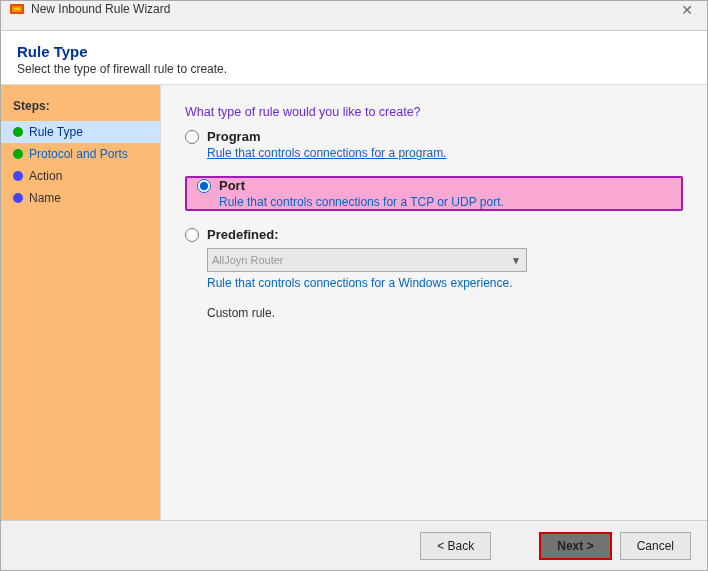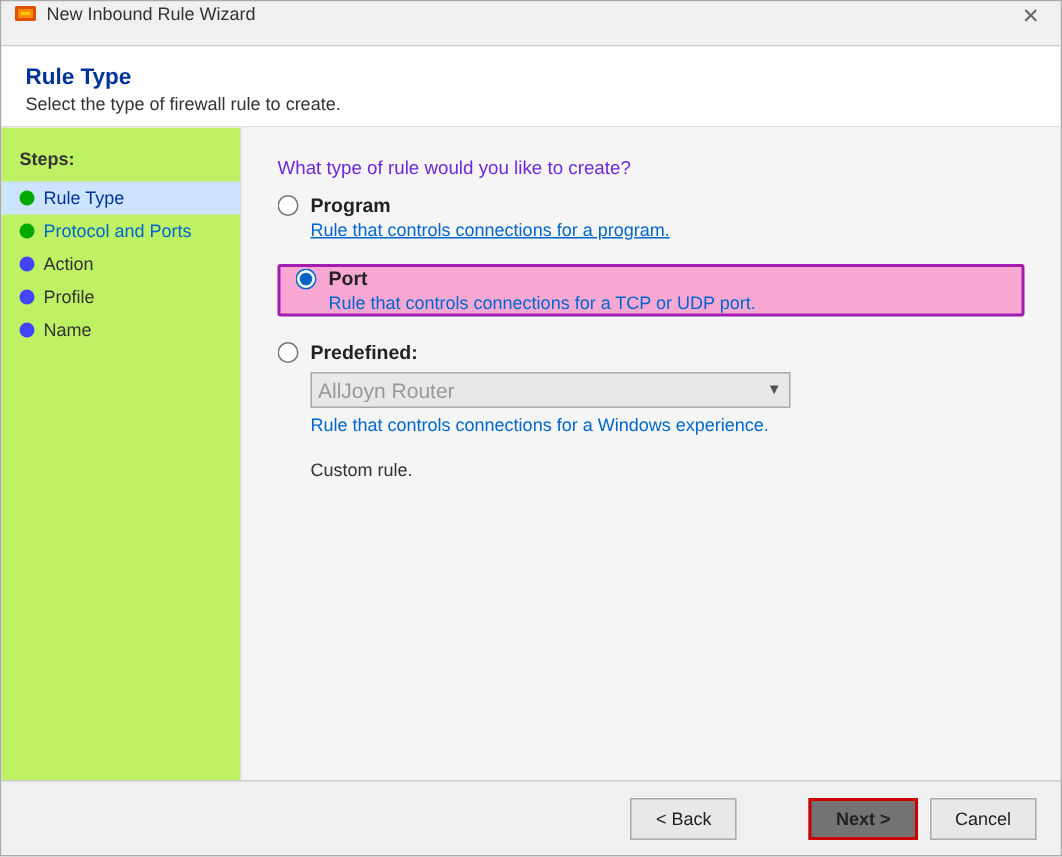--- a/index.html
+++ b/index.html
@@ -72,21 +72,21 @@
       font-size: 12px;
       color: #333;
     }
     .main-content {
       display: flex;
       flex: 1;
       overflow: hidden;
     }
     .sidebar {
       width: 160px;
-      background: #bef264;
+      background: #fdba74;
       border-right: 1px solid #ddd;
       padding: 10px 0;
     }
     .sidebar-title {
       font-size: 12px;
       font-weight: 600;
       color: #333;
       padding: 4px 12px 8px 12px;
     }
     .sidebar-item {
@@ -166,21 +166,21 @@
       margin-bottom: 16px;
     }
     .predefined-select-row {
       display: flex;
       align-items: center;
       margin: 6px 0 4px 22px;
     }
     .predefined-select {
       width: 320px;
       height: 24px;
-      font-size: 14px;
+      font-size: 11px;
       background: #e8e8e8;
       border: 1px solid #aaa;
       padding: 2px 4px;
       color: #999;
       appearance: none;
       -webkit-appearance: none;
       padding-right: 24px;
       cursor: pointer;
     }
     .select-wrapper {
@@ -261,24 +261,20 @@
         <span class="dot dot-green"></span>
         <span>Rule Type</span>
       </div>
       <div class="sidebar-item active-link">
         <span class="dot dot-green"></span>
         <span>Protocol and Ports</span>
       </div>
       <div class="sidebar-item">
         <span class="dot dot-blue"></span>
         <span>Action</span>
-      </div>
-      <div class="sidebar-item">
-        <span class="dot dot-blue"></span>
-        <span>Profile</span>
       </div>
       <div class="sidebar-item">
         <span class="dot dot-blue"></span>
         <span>Name</span>
       </div>
     </div>
 
     <div class="content-area">
       <p class="content-question">What type of rule would you like to create?</p>
 

